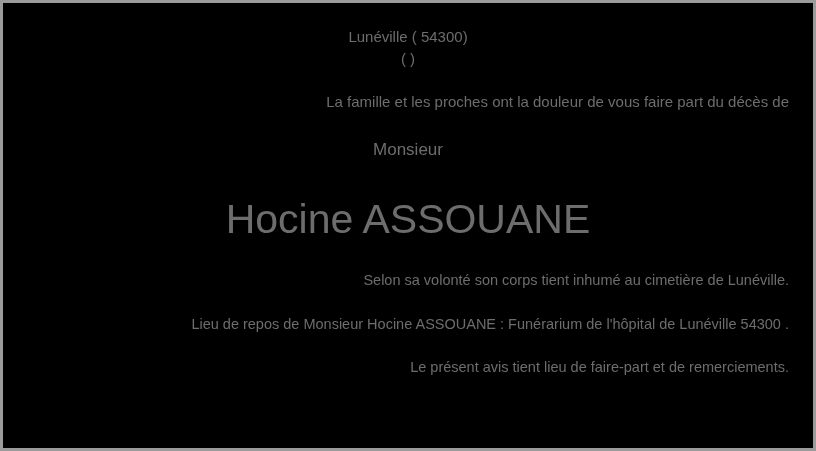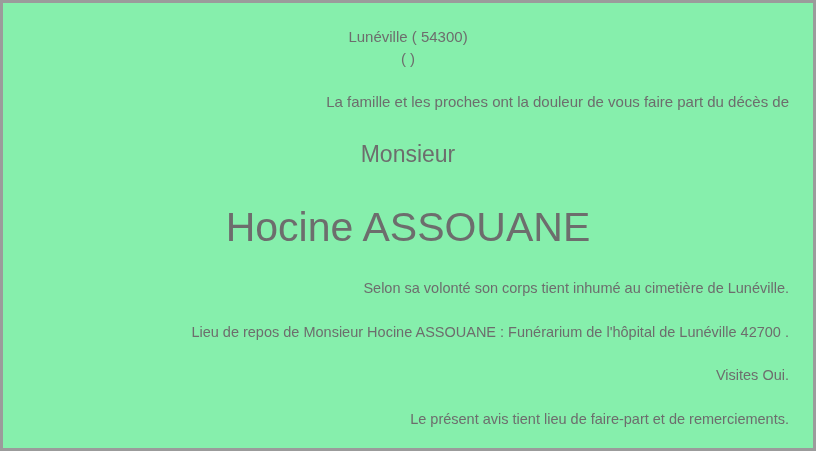--- a/index.html
+++ b/index.html
@@ -9,21 +9,21 @@
   }
   body {
     width: 816px;
     height: 451px;
     font-family: "Liberation Sans", sans-serif;
   }
   .notice {
     box-sizing: border-box;
     width: 816px;
     height: 451px;
-    background: #86efac;
+    background: #000000;
     border: 3px solid #9b9b9b;
     padding: 22px 24px 10px 24px;
     color: #6d6d6d;
   }
   .line {
     color: #6d6d6d;
     line-height: 1.35;
   }
   .center {
     text-align: center;
@@ -37,21 +37,21 @@
   }
   .parens {
     font-size: 15px;
     margin-top: 2px;
   }
   .intro {
     font-size: 15px;
     margin-top: 22px;
   }
   .civility {
-    font-size: 23px;
+    font-size: 17px;
     margin-top: 27px;
   }
   .fullname {
     font-size: 41px;
     margin-top: 30px;
     color: #6d6d6d;
   }
   .detail {
     font-size: 14.5px;
     margin-top: 24px;
@@ -76,19 +76,18 @@
 
   <div class="line left intro">La famille et les proches ont la douleur de vous faire part du décès de</div>
 
   <div class="line center civility">Monsieur</div>
 
   <div class="line center fullname">Hocine ASSOUANE</div>
 
 
   <div class="line left detail">Selon sa volonté son corps tient inhumé au cimetière de Lunéville.</div>
 
-  <div class="line left detail">Lieu de repos de Monsieur Hocine ASSOUANE : Funérarium de l'hôpital de Lunéville 42700 .</div>
+  <div class="line left detail">Lieu de repos de Monsieur Hocine ASSOUANE : Funérarium de l'hôpital de Lunéville 54300 .</div>
 
-  <div class="line left detail">Visites Oui.</div>
 
   <div class="line left closing">Le présent avis tient lieu de faire-part et de remerciements.</div>
 
 </div>
 
 </body></html>

